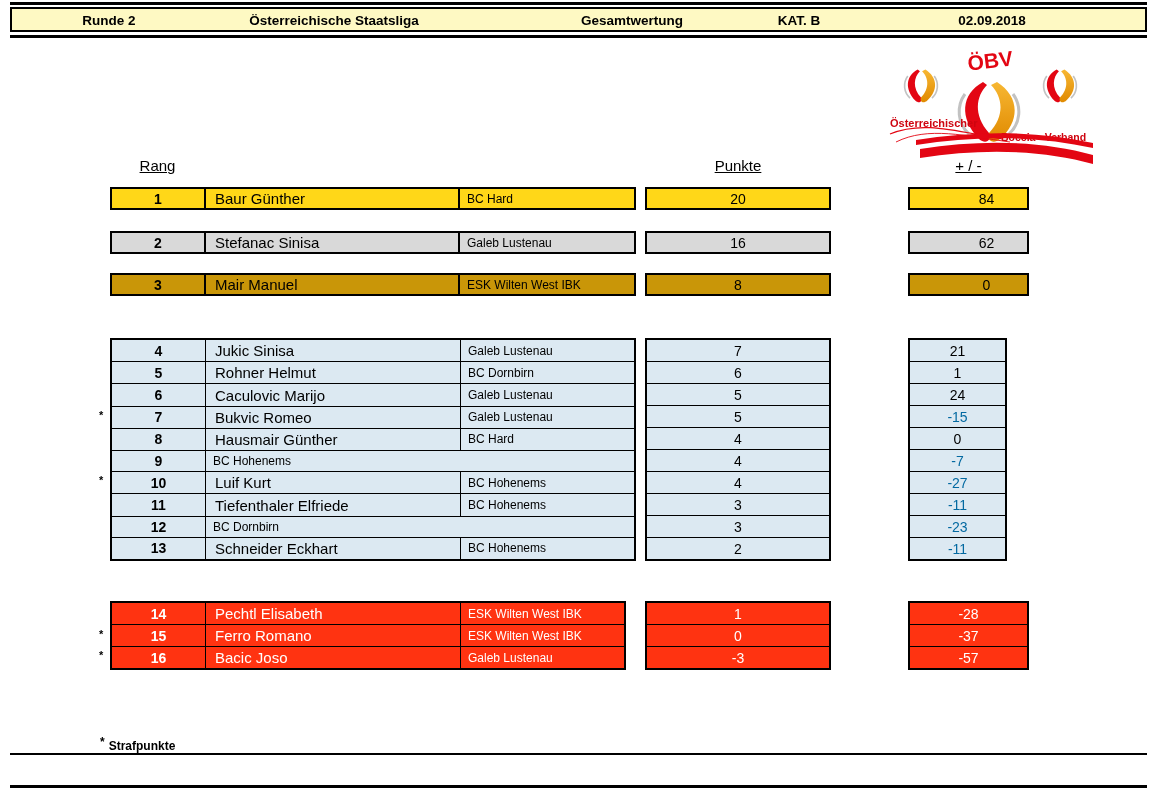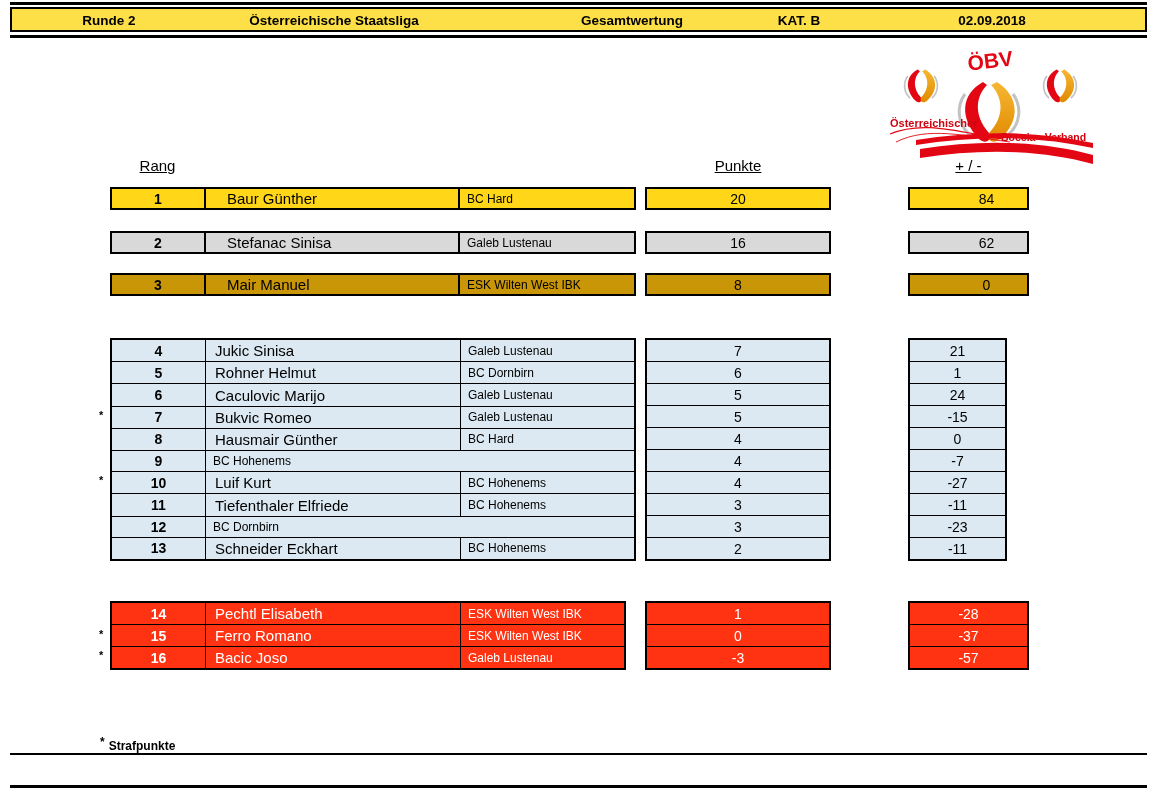--- a/index.html
+++ b/index.html
@@ -3,59 +3,59 @@
 <meta charset="utf-8">
 <style>
   html,body{margin:0;padding:0;background:#fff;}
   #page{position:relative;width:1157px;height:792px;background:#fff;overflow:hidden;
         font-family:"Liberation Sans","DejaVu Sans",sans-serif;color:#000;}
   .abs{position:absolute;}
   .hline{position:absolute;left:10px;width:1137px;background:#000;}
 
   
   .bar{position:absolute;left:10px;width:1137px;height:25px;border:2px solid #000;
-       background:#fde047;box-sizing:border-box;}
+       background:#fef9c3;box-sizing:border-box;}
   .bar .hb{position:absolute;top:50%;transform:translate(-50%,-50%);white-space:nowrap;
            font-size:13.5px;font-weight:bold;}
   .footer-text{position:absolute;left:50%;top:50%;transform:translate(-50%,-50%);
            white-space:nowrap;font-size:13.5px;font-weight:bold;color:#FF0000;}
 
   
   .collabel{position:absolute;top:157px;font-size:15px;text-align:center;text-decoration:underline;}
 
   
   .prow{position:absolute;left:0;width:1157px;height:23px;}
   .pbox{position:absolute;top:0;height:23px;border:2px solid #000;box-sizing:border-box;
         display:flex;align-items:center;}
   .pbox.main{left:110px;width:526px;}
   .pbox.pts{left:645px;width:186px;justify-content:center;font-size:14px;}
   .pbox.pm{left:908px;width:121px;justify-content:center;font-size:14px;padding-left:36px;}
   .pcell{height:100%;display:flex;align-items:center;box-sizing:border-box;}
   .pcell.rank{width:94px;justify-content:center;font-weight:bold;font-size:14px;border-right:2px solid #000;}
-  .pcell.name{width:254px;padding-left:21px;font-size:15px;border-right:2px solid #000;}
+  .pcell.name{width:254px;padding-left:9px;font-size:15px;border-right:2px solid #000;}
   .pcell.club{flex:1;padding-left:7px;font-size:12px;}
 
   
   .vtable{position:absolute;border:2px solid #000;box-sizing:border-box;
           display:flex;flex-direction:column;}
   .vtable .vrow{flex:1 1 auto;display:flex;align-items:stretch;border-bottom:1px solid #000;}
   .vtable .vrow:last-child{border-bottom:none;}
   .vcell{display:flex;align-items:center;box-sizing:border-box;}
   .vcell.rank{width:94px;justify-content:center;font-weight:bold;font-size:14px;border-right:1px solid #000;}
   .vcell.name{width:255px;padding-left:9px;font-size:15px;border-right:1px solid #000;}
   .vcell.club{flex:1;padding-left:7px;font-size:12px;}
   .vcell.num{flex:1;justify-content:center;font-size:14px;}
 
   
   .tier-gold{background:#FFD718;}
   .tier-silver{background:#D9D9D9;}
   .tier-bronze{background:#C99608;}
   .tier-blue{background:#DCE9F2;}
   .tier-red{background:#FF3311;color:#fff;}
-  .neg{color:#000000;}
+  .neg{color:#0369a1;}
   .tier-red .neg{color:#fff;}
 
   .star{position:absolute;font-size:11px;font-weight:bold;color:#000;}
 
   .footnote{position:absolute;left:100px;top:735px;font-size:12px;font-weight:bold;}
   .footnote .sup{vertical-align:4px;font-size:12px;margin-right:4px;}
 </style>
 </head>
 <body>
 

